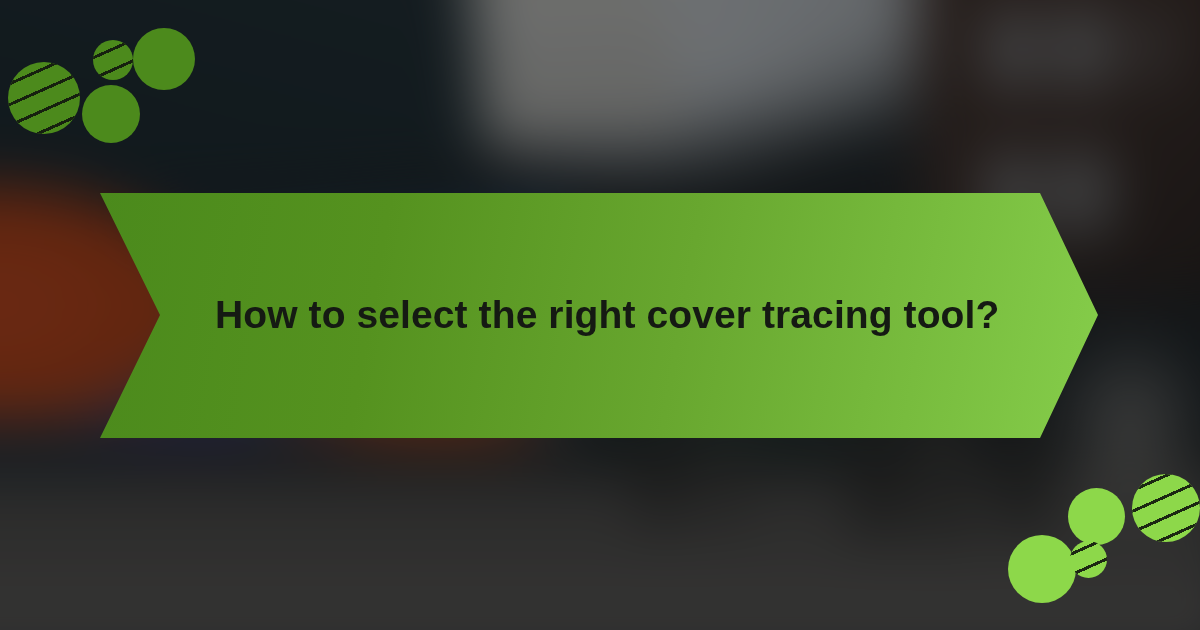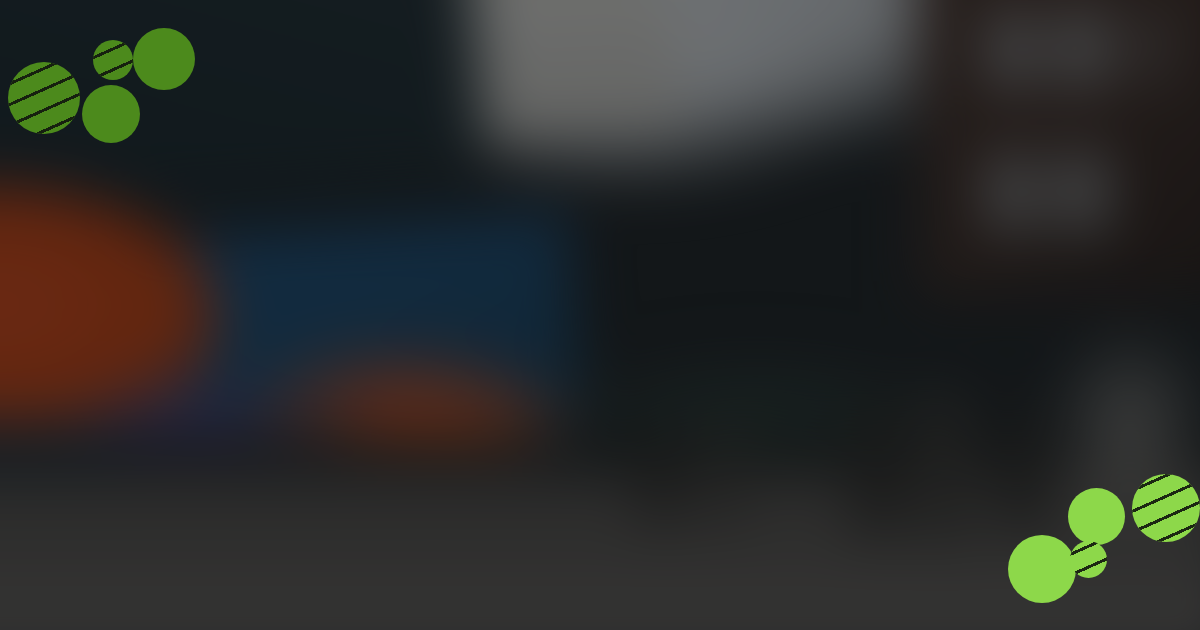--- a/index.html
+++ b/index.html
@@ -195,14 +195,17 @@
     <div class="deco" style="left:133px; top:28px; width:62px; height:62px; background:#4c8a1c;"></div>
   </div>
 
   <div id="deco-br">
     <div class="deco" style="left:68px;  top:85px; width:68px; height:68px; background:#8dd84a;"></div>
     <div class="deco" style="left:128px; top:38px; width:57px; height:57px; background:#8dd84a;"></div>
     <div class="deco striped" style="left:130px; top:91px; width:37px; height:37px; background:#8dd84a;"></div>
     <div class="deco striped" style="left:192px; top:24px; width:68px; height:68px; background:#8dd84a;"></div>
   </div>
 
+  <div id="banner">
+    <h1 id="banner-title">How to select the right cover tracing tool?</h1>
+  </div>
 
 </div>
 
 </body></html>

